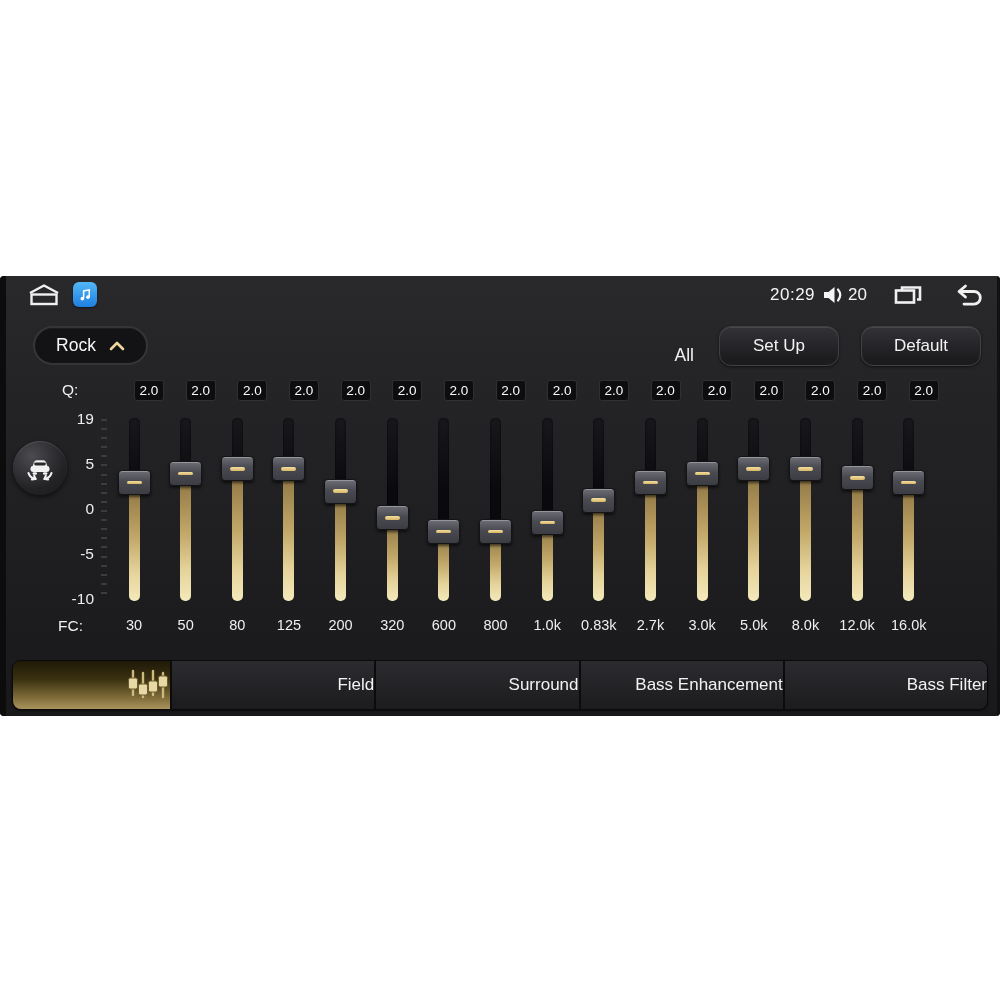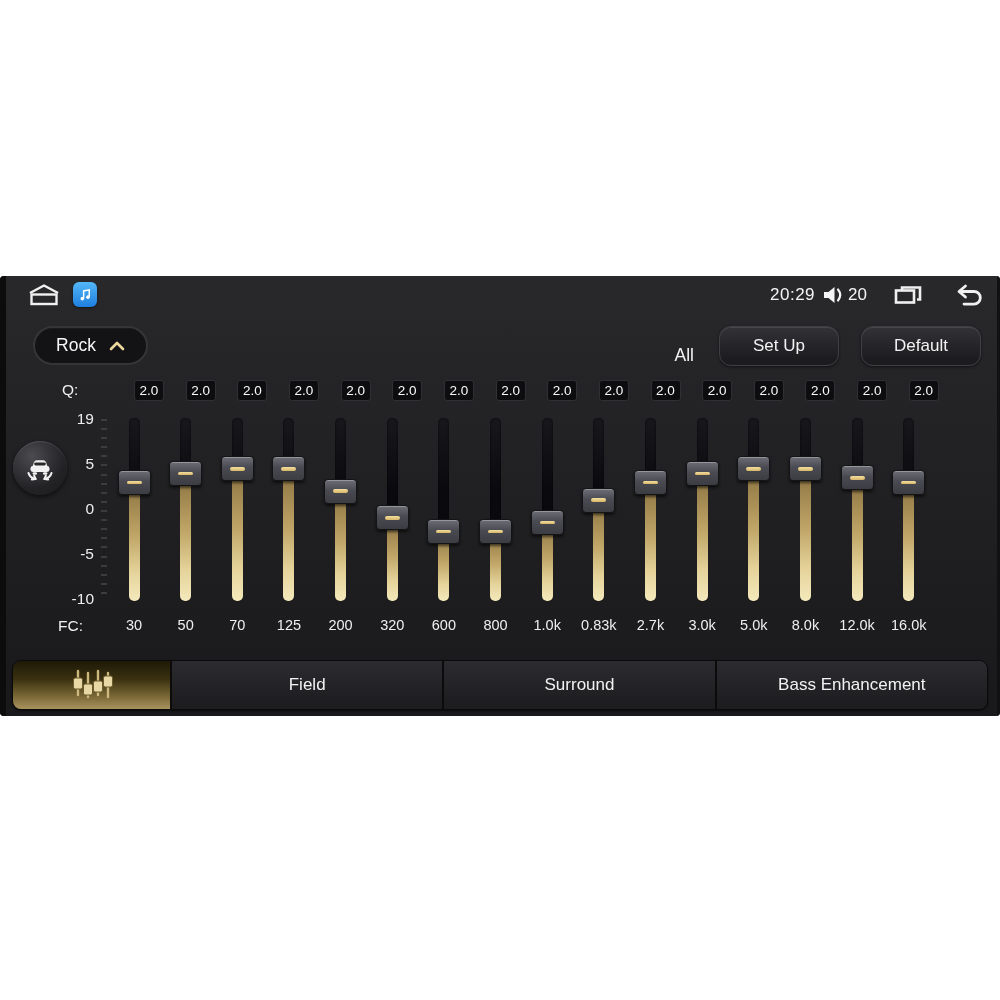--- a/index.html
+++ b/index.html
@@ -66,21 +66,21 @@
     border:1px solid #141417;box-sizing:border-box;
     box-shadow:0 2px 3px rgba(0,0,0,.6), inset 0 1px 0 rgba(255,255,255,.28);
     display:flex;align-items:center;justify-content:center;}
   .handle .dash{width:15px;height:3.5px;border-radius:2px;background:linear-gradient(180deg,#f3dfa2,#d8b665);}
   .freq-label{position:absolute;left:0;top:341px;width:52px;text-align:center;color:#efefef;font-size:14.5px;}
 
   
   .tabbar{position:absolute;left:12px;right:12px;top:384px;height:50px;border-radius:9px;overflow:hidden;
     display:flex;background:#1d1d20;border:1px solid #0a0a0b;box-sizing:border-box;
     box-shadow:inset 0 1px 0 rgba(255,255,255,.08), 0 1px 2px rgba(0,0,0,.6);}
-  .tab{flex:1 1 0;display:flex;align-items:center;justify-content:center;cursor:pointer;
+  .tab{flex:1 1 0;display:flex;align-items:center;justify-content:flex-end;cursor:pointer;
     background:linear-gradient(180deg,#2c2c30,#1d1d20 90%);color:#f2f2f2;font-size:17px;}
   .tab + .tab{border-left:2px solid #0b0b0c;}
   .tab.active{flex:0 0 157px;
     background:linear-gradient(180deg,#1e1908 0%,#3b3110 38%,#7a6836 74%,#a9935d 100%);}
 </style>
 </head>
 <body>
 
 <div class="viewport">
   <div class="screen">
@@ -176,21 +176,21 @@
     <div class="freq-label">50</div>
   </div>
         <div class="band" style="left: 211.3px;">
     <div class="q-chip">2.0</div>
     <div class="track">
       <div class="gold" style="top: 50.95px;"></div>
     </div>
     <div class="handle" style="top: 180.45px;">
       <div class="dash"></div>
     </div>
-    <div class="freq-label">70</div>
+    <div class="freq-label">80</div>
   </div>
         <div class="band" style="left: 262.95px;">
     <div class="q-chip">2.0</div>
     <div class="track">
       <div class="gold" style="top: 50.95px;"></div>
     </div>
     <div class="handle" style="top: 180.45px;">
       <div class="dash"></div>
     </div>
     <div class="freq-label">125</div>
@@ -342,15 +342,19 @@
     <span class="tab-label">Field</span>
   </div>
         <div class="tab">
 
     <span class="tab-label">Surround</span>
   </div>
         <div class="tab">
 
     <span class="tab-label">Bass Enhancement</span>
   </div>
+        <div class="tab">
+
+    <span class="tab-label">Bass Filter</span>
+  </div>
       </div>
   </div>
 </div>
 
 </body></html>

